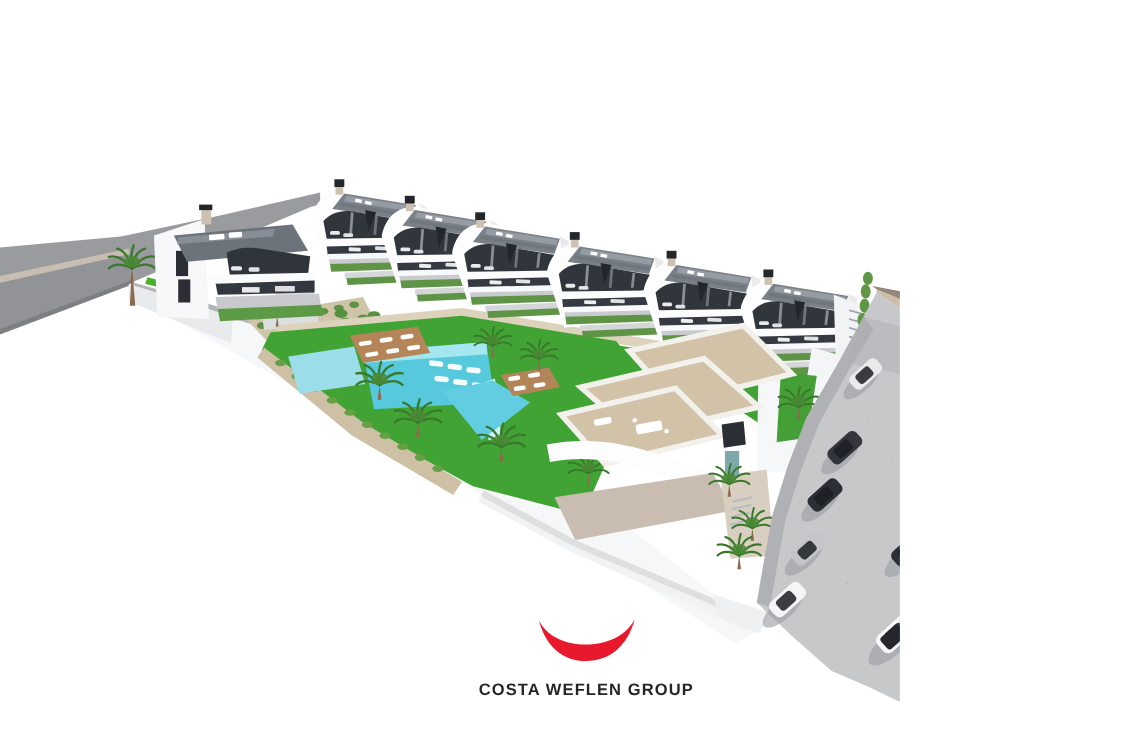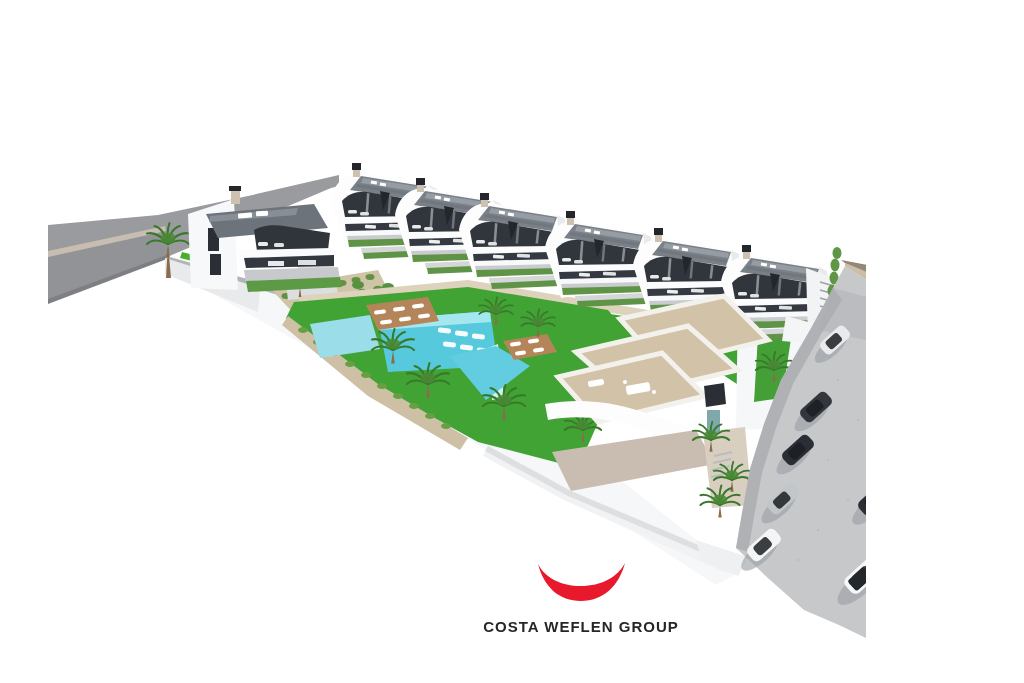--- a/index.html
+++ b/index.html
@@ -1,16 +1,16 @@
 <!DOCTYPE html>
 <html><head>
 <meta charset="utf-8">
 <style>
   html,body{margin:0;padding:0;background:#ffffff;}
-  #scene{width:818px;height:683px;position:relative;overflow:hidden;background:#ffffff;font-family:"Liberation Sans", sans-serif;margin-left:48px;}
+  #scene{width:818px;height:683px;position:relative;overflow:hidden;background:#ffffff;font-family:"Liberation Sans", sans-serif;}
 </style>
 </head>
 <body>
 <div id="scene">
 <svg width="1024" height="683" viewBox="0 0 1024 683" xmlns="http://www.w3.org/2000/svg">
 <defs>
 
   <g id="palm">
     <path d="M0,0 L-1.2,9 L1.2,9 Z" fill="#8a6b4f"></path>
     <g fill="none" stroke="#3a792c" stroke-width="1.4" stroke-linecap="round">

